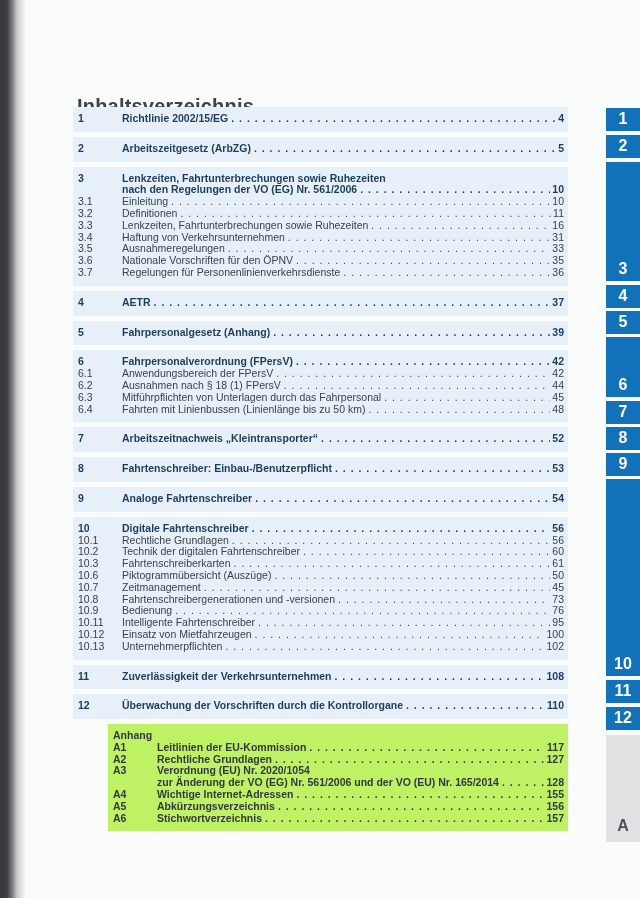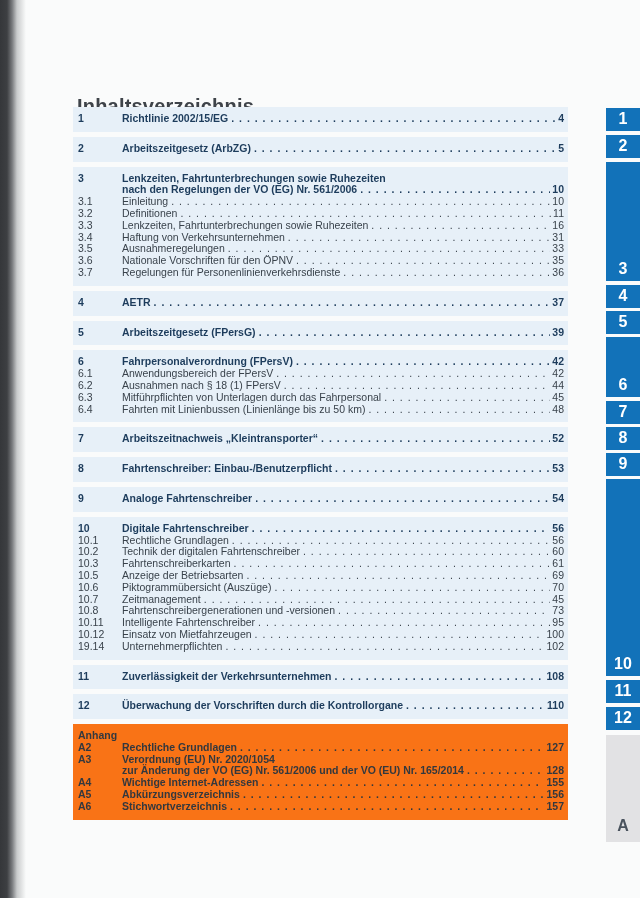--- a/index.html
+++ b/index.html
@@ -19,21 +19,21 @@
     font-size:20px;font-weight:bold;color:#3e4349;letter-spacing:.2px;
   }
   .toc{
     position:absolute;left:73px;top:107px;width:495px;
   }
   .group{
     padding:6px 4px 7px 5px;
     margin-bottom:5px;
   }
   .group.blue{background:#e7f0f8;}
-  .group.gray{background:#f97316;}
+  .group.gray{background:#bef264;margin-left:35px;}
   .row{
     display:flex;align-items:baseline;
     font-size:10.5px;line-height:11.8px;color:#39424b;
     white-space:nowrap;
   }
   .row.bold{font-weight:bold;color:#1d3c5c;}
   .group.gray .row.bold{color:#33383e;}
   .row .num{flex:0 0 44px;}
   .row .title{flex:0 0 auto;}
   .row .leader{
@@ -152,21 +152,21 @@
       <div class="row bold">
         <span class="num">4</span>
         <span class="title">AETR</span>
         <span class="leader"></span>
         <span class="page">37</span>
       </div>
     </div>
     <div class="group blue">
       <div class="row bold">
         <span class="num">5</span>
-        <span class="title">Arbeitszeitgesetz (FPersG)</span>
+        <span class="title">Fahrpersonalgesetz (Anhang)</span>
         <span class="leader"></span>
         <span class="page">39</span>
       </div>
     </div>
     <div class="group blue">
       <div class="row bold">
         <span class="num">6</span>
         <span class="title">Fahrpersonalverordnung (FPersV)</span>
         <span class="leader"></span>
         <span class="page">42</span>
@@ -239,57 +239,57 @@
         <span class="leader"></span>
         <span class="page">60</span>
       </div>
       <div class="row">
         <span class="num">10.3</span>
         <span class="title">Fahrtenschreiberkarten</span>
         <span class="leader"></span>
         <span class="page">61</span>
       </div>
       <div class="row">
-        <span class="num">10.5</span>
-        <span class="title">Anzeige der Betriebsarten</span>
-        <span class="leader"></span>
-        <span class="page">69</span>
-      </div>
-      <div class="row">
         <span class="num">10.6</span>
         <span class="title">Piktogrammübersicht (Auszüge)</span>
         <span class="leader"></span>
-        <span class="page">70</span>
+        <span class="page">50</span>
       </div>
       <div class="row">
         <span class="num">10.7</span>
         <span class="title">Zeitmanagement</span>
         <span class="leader"></span>
         <span class="page">45</span>
       </div>
       <div class="row">
         <span class="num">10.8</span>
         <span class="title">Fahrtenschreibergenerationen und -versionen</span>
         <span class="leader"></span>
         <span class="page">73</span>
       </div>
       <div class="row">
+        <span class="num">10.9</span>
+        <span class="title">Bedienung</span>
+        <span class="leader"></span>
+        <span class="page">76</span>
+      </div>
+      <div class="row">
         <span class="num">10.11</span>
         <span class="title">Intelligente Fahrtenschreiber</span>
         <span class="leader"></span>
         <span class="page">95</span>
       </div>
       <div class="row">
         <span class="num">10.12</span>
         <span class="title">Einsatz von Mietfahrzeugen</span>
         <span class="leader"></span>
         <span class="page">100</span>
       </div>
       <div class="row">
-        <span class="num">19.14</span>
+        <span class="num">10.13</span>
         <span class="title">Unternehmerpflichten</span>
         <span class="leader"></span>
         <span class="page">102</span>
       </div>
     </div>
     <div class="group blue">
       <div class="row bold">
         <span class="num">11</span>
         <span class="title">Zuverlässigkeit der Verkehrsunternehmen</span>
         <span class="leader"></span>
@@ -300,20 +300,26 @@
       <div class="row bold">
         <span class="num">12</span>
         <span class="title">Überwachung der Vorschriften durch die Kontrollorgane</span>
         <span class="leader"></span>
         <span class="page">110</span>
       </div>
     </div>
     <div class="group gray">
       <div class="heading-row">Anhang</div>
       <div class="row bold">
+        <span class="num">A1</span>
+        <span class="title">Leitlinien der EU-Kommission</span>
+        <span class="leader"></span>
+        <span class="page">117</span>
+      </div>
+      <div class="row bold">
         <span class="num">A2</span>
         <span class="title">Rechtliche Grundlagen</span>
         <span class="leader"></span>
         <span class="page">127</span>
       </div>
       <div class="row bold">
         <span class="num">A3</span>
         <span class="title">Verordnung (EU) Nr. 2020/1054</span>
       </div>
       <div class="row bold">

